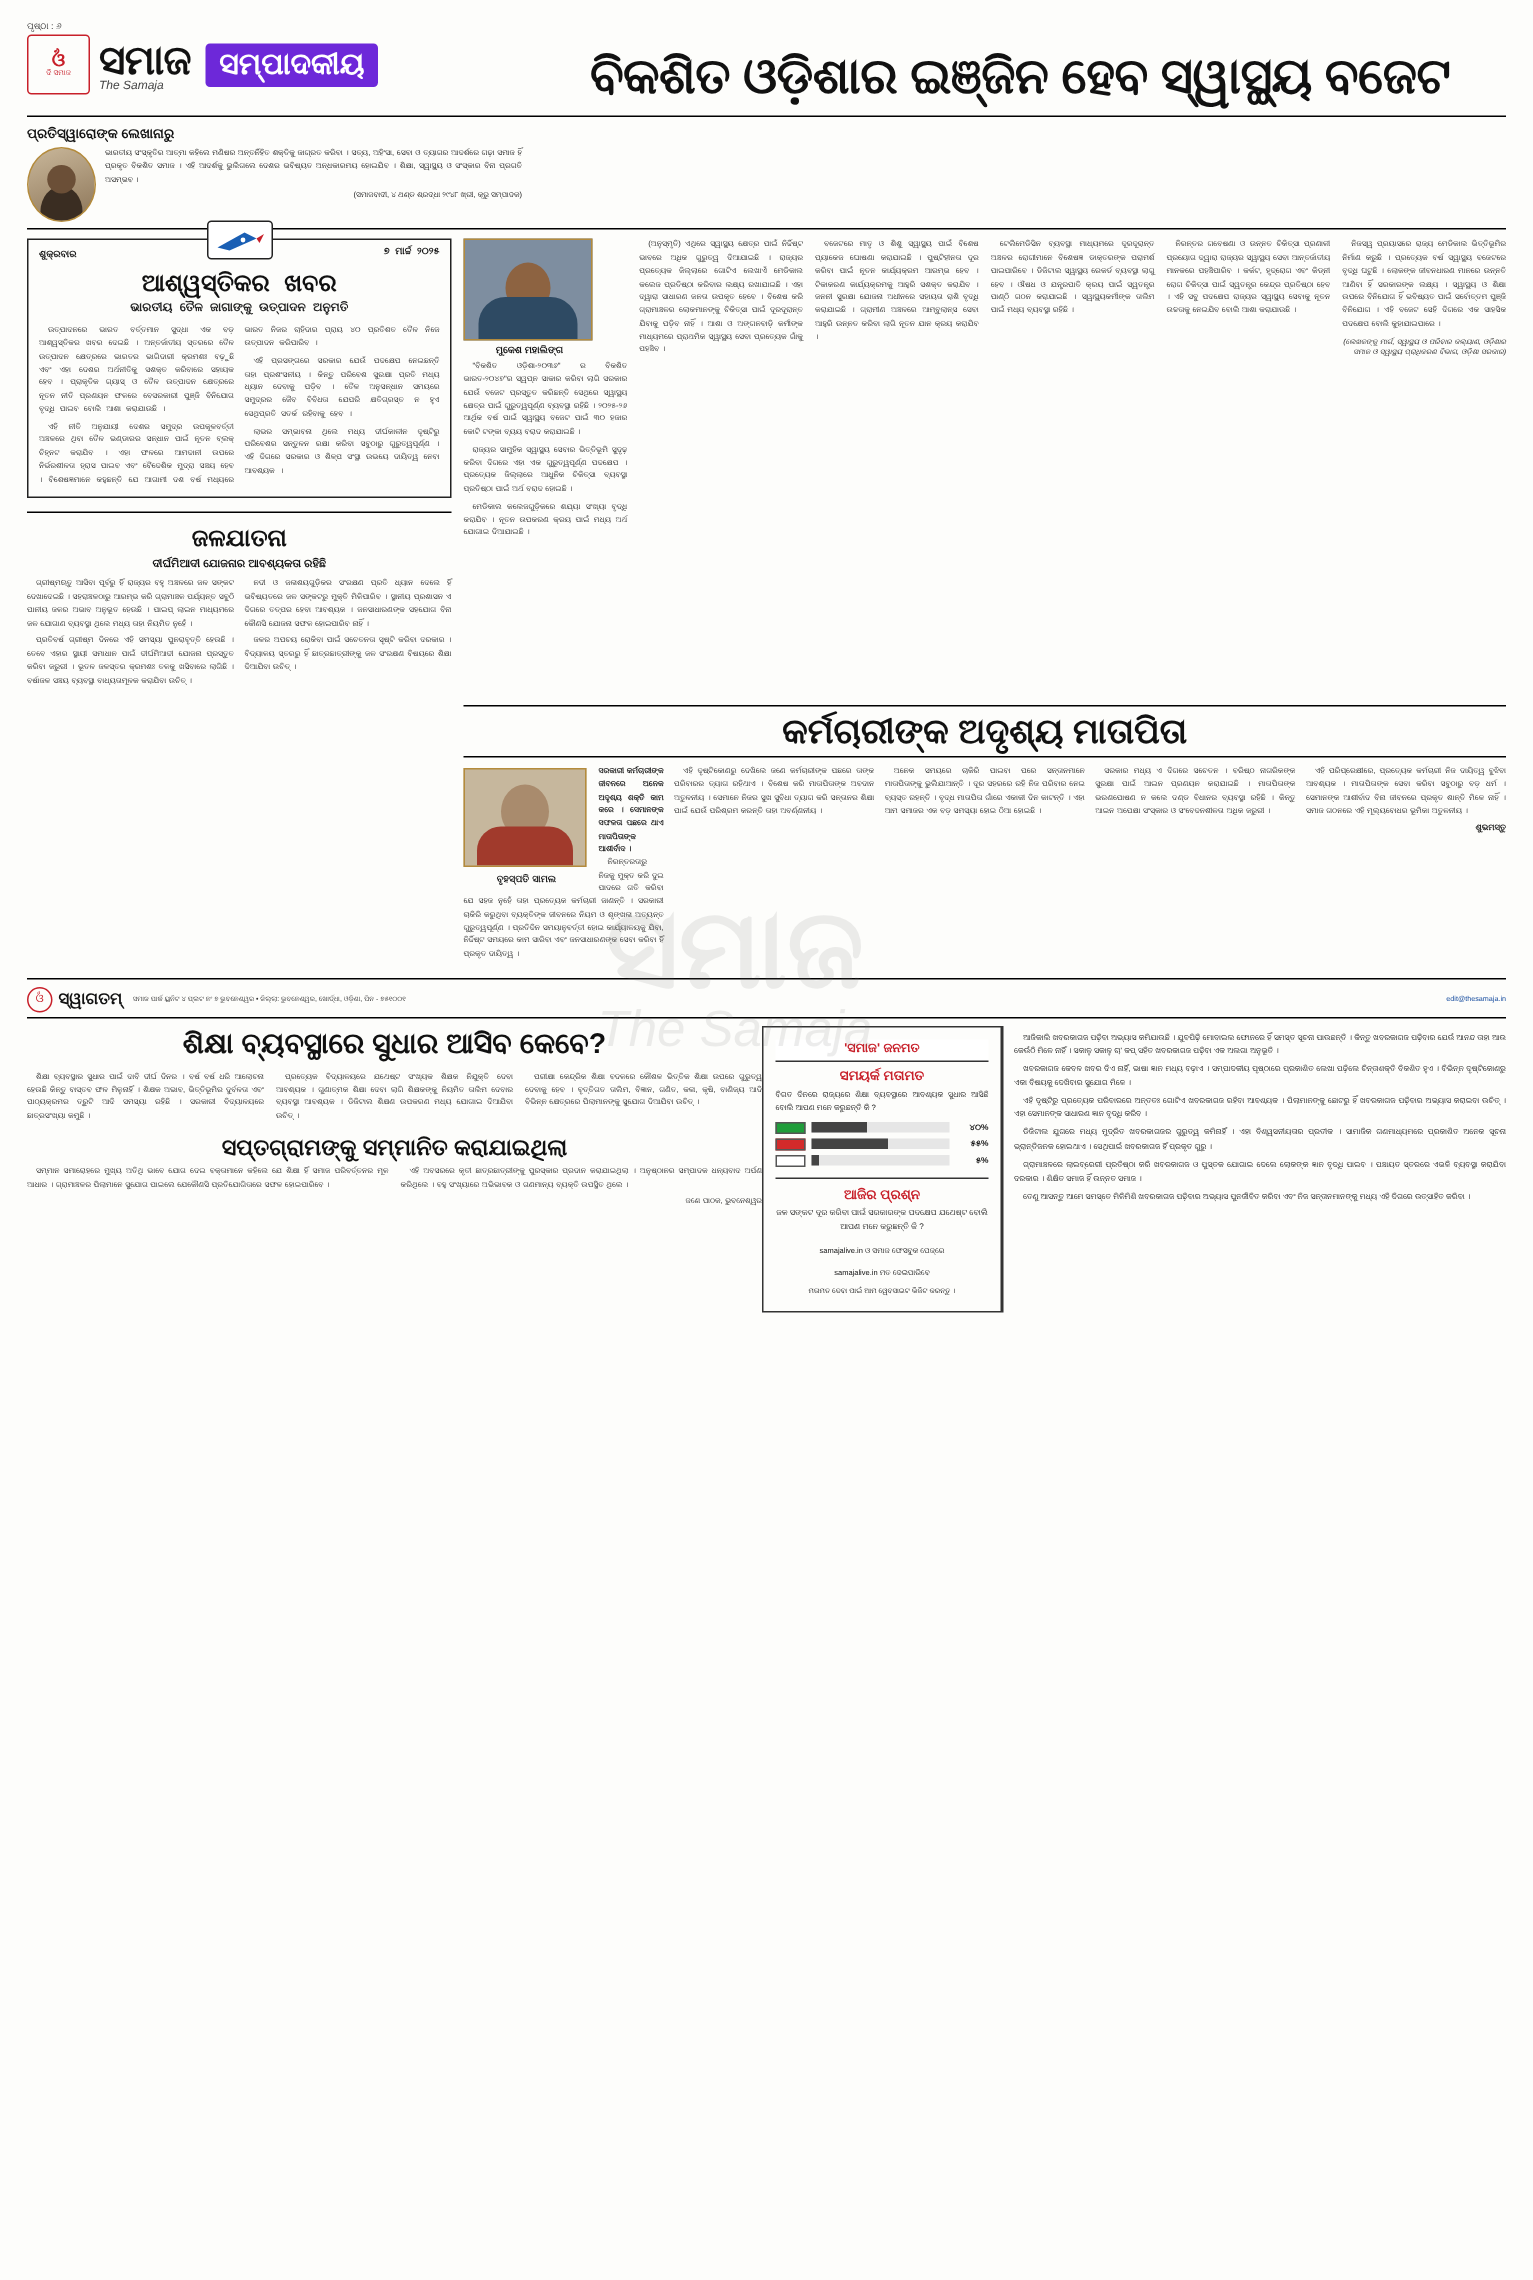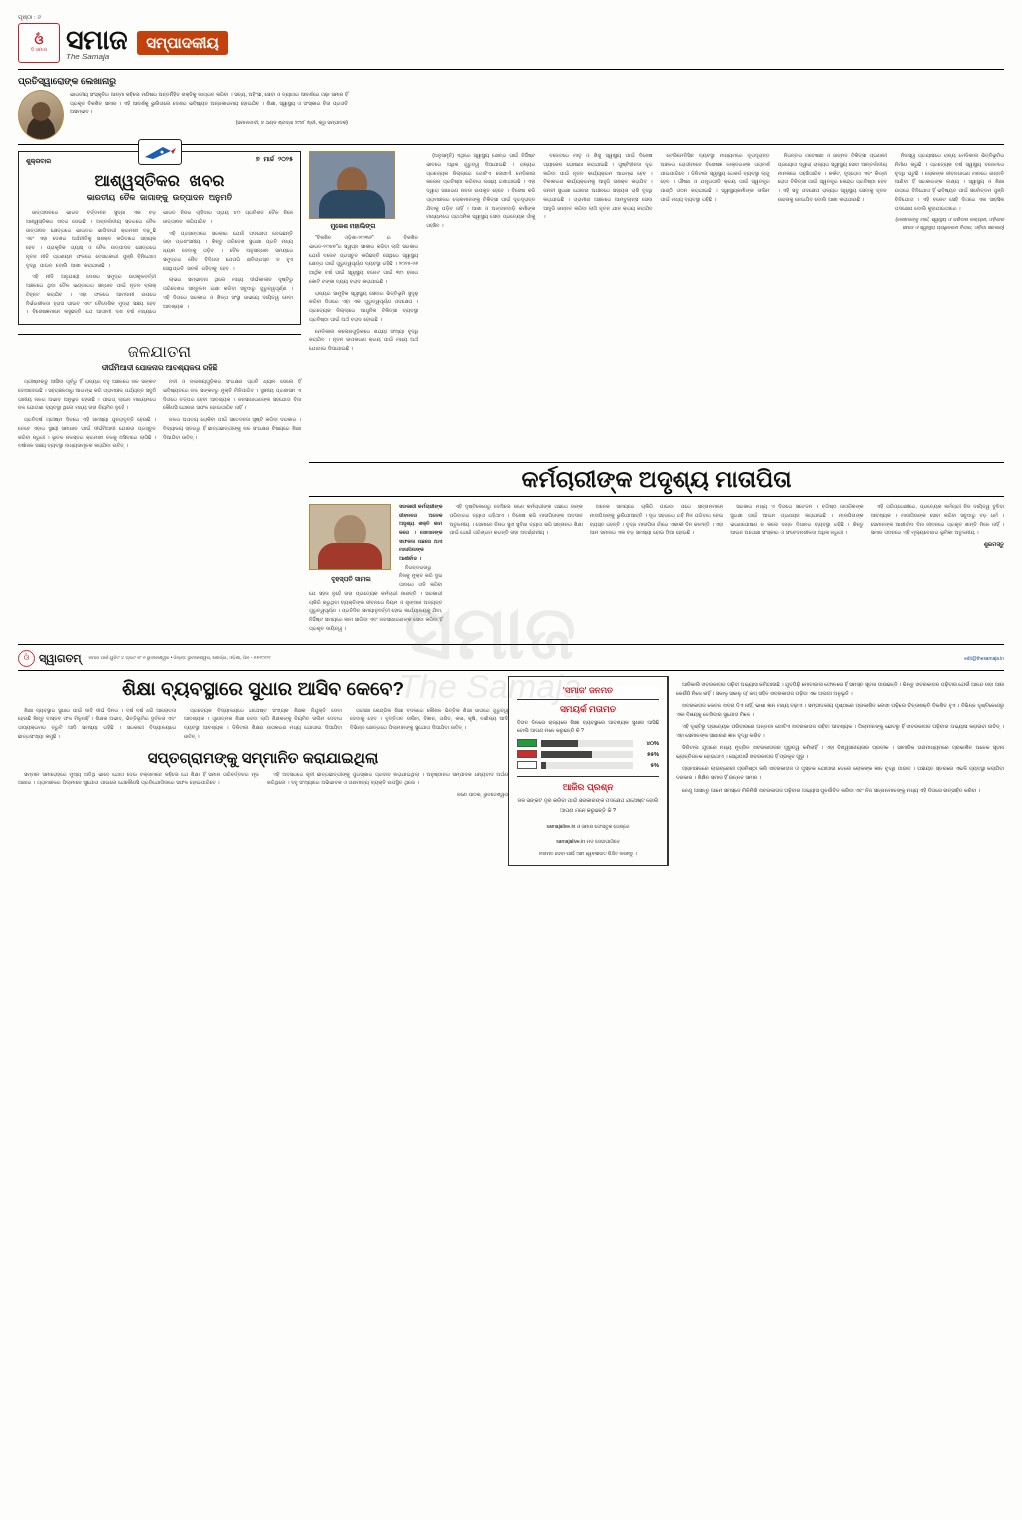--- a/index.html
+++ b/index.html
@@ -33,21 +33,21 @@
   .logo-box {
     width:42px;height:40px;border:1.4px solid #c8202a;border-radius:3px;
     display:flex;flex-direction:column;align-items:center;justify-content:center;
     font-size:5px;color:#c8202a;line-height:1.1;text-align:center;
   }
   .logo-box .om { font-size:13px; color:#c8202a; font-weight:bold; }
   .logo-name { display:flex; flex-direction:column; }
   .logo-name .odia { font-size:27px; font-weight:bold; letter-spacing:-0.5px; color:#111; }
   .logo-name .eng { font-size:8px; color:#444; font-style:italic; margin-top:-4px; }
   .sampadakiya {
-    background:#c2410c;color:#fff;font-size:15px;font-weight:bold;
+    background:#6d28d9;color:#fff;font-size:20px;font-weight:bold;
     padding:3px 9px;border-radius:3px;margin-left:4px;align-self:center;
   }
   .mast-title {
     flex:1;
     text-align:center;
     font-size:33px;
     font-weight:bold;
     letter-spacing:-0.4px;
     line-height:1.25;
     padding-top:16px;
@@ -89,21 +89,21 @@
   }
   .pen-badge svg{ display:block; }
   .day-label { font-size:6.4px; font-weight:bold; }
   .date-label { font-size:6.4px; font-weight:bold; text-align:right; margin-top:-9px;}
   .boxed h2 { font-size:16px; text-align:center; margin:9px 0 2px 0; font-weight:bold; }
   .boxed h3 { font-size:8px; text-align:center; margin:0 0 6px 0; font-weight:bold; color:#222;}
   .two-col { column-count:2; column-gap:7px; }
 
   
   .jala { margin-top:9px; border-top:1.2px solid #000; padding-top:5px; }
-  .jala h2 { font-size:16px; text-align:center; margin:3px 0 2px 0; font-weight:normal; }
+  .jala h2 { font-size:16px; text-align:center; margin:3px 0 2px 0; font-weight:bold; }
   .jala h3 { font-size:7.4px; text-align:center; margin:0 0 5px 0; font-weight:bold;}
   .author-card { width:88px; float:left; margin:0 6px 3px 0; }
   .author-photo {
     width:86px;height:68px;border:1.4px solid #b48b3c;background:#7e8ea0;position:relative;overflow:hidden;
   }
   .author-photo .face{position:absolute;left:50%;top:22%;transform:translateX(-50%);width:30px;height:34px;border-radius:50%;background:#8d6341;}
   .author-photo .body{position:absolute;left:50%;bottom:0;transform:translateX(-50%);width:66px;height:28px;border-radius:18px 18px 0 0;background:#2e4a63;}
   .author-name { font-size:6.4px; text-align:center; font-weight:bold; margin-top:3px; }
   .sign-block { font-size:4.8px; text-align:right; line-height:1.6; margin-top:4px; font-style:italic;}
 
@@ -192,20 +192,21 @@
           <span class="om">ଓଁ</span>
           <span>ଦି ସମାଜ</span>
         </div>
         <div class="logo-name">
           <span class="odia">ସମାଜ</span>
           <span class="eng">The Samaja</span>
         </div>
         <div class="sampadakiya">ସମ୍ପାଦକୀୟ</div>
       </div>
     </div>
+    <div class="mast-title">ବିକଶିତ ଓଡ଼ିଶାର ଇଞ୍ଜିନ ହେବ ସ୍ୱାସ୍ଥ୍ୟ ବଜେଟ</div>
   </div>
 
   <div class="strip">
     <div class="strip-left">
       <div class="strip-head">ପ୍ରତିସ୍ୱାରୋଙ୍କ ଲେଖାନାରୁ</div>
       <div class="strip-body">
         <div class="portrait-oval"></div>
         <div style="flex:1">
           <div class="strip-text">ଭାରତୀୟ ସଂସ୍କୃତିର ଆତ୍ମା କହିଲେ ମଣିଷର ଅନ୍ତର୍ନିହିତ ଶକ୍ତିକୁ ଜାଗ୍ରତ କରିବା । ସତ୍ୟ, ଅହିଂସା, ସେବା ଓ ତ୍ୟାଗର ଆଦର୍ଶରେ ଗଢ଼ା ସମାଜ ହିଁ ପ୍ରକୃତ ବିକଶିତ ସମାଜ । ଏହି ଆଦର୍ଶକୁ ଭୁଲିଗଲେ ଦେଶର ଭବିଷ୍ୟତ ଅନ୍ଧକାରମୟ ହୋଇଯିବ । ଶିକ୍ଷା, ସ୍ୱାସ୍ଥ୍ୟ ଓ ସଂସ୍କାର ବିନା ପ୍ରଗତି ଅସମ୍ଭବ ।</div>
           <div class="strip-sign">(ସମାଜବାଦୀ, ୪ ଥଣ୍ଡ ଶ୍ରଦ୍ଧା ୨୯୪୮ ଖ୍ରୀ, କ୍ରୁ ସମ୍ପାଦକ)</div>

